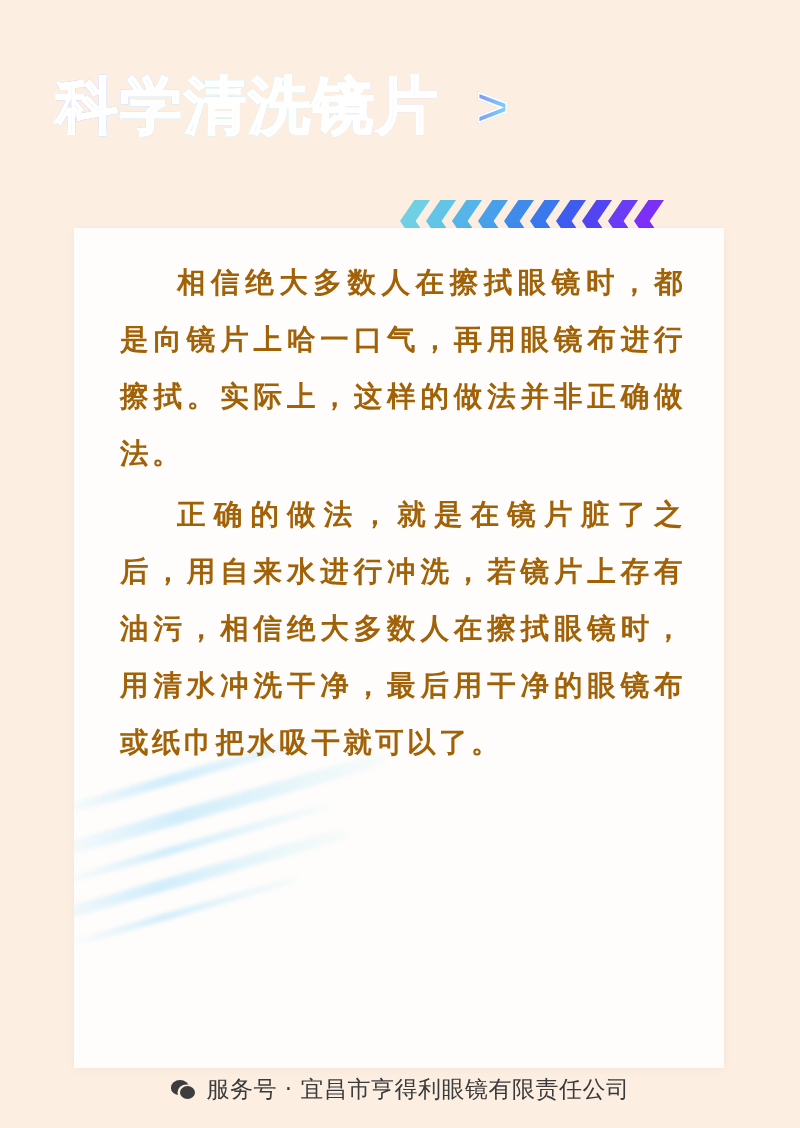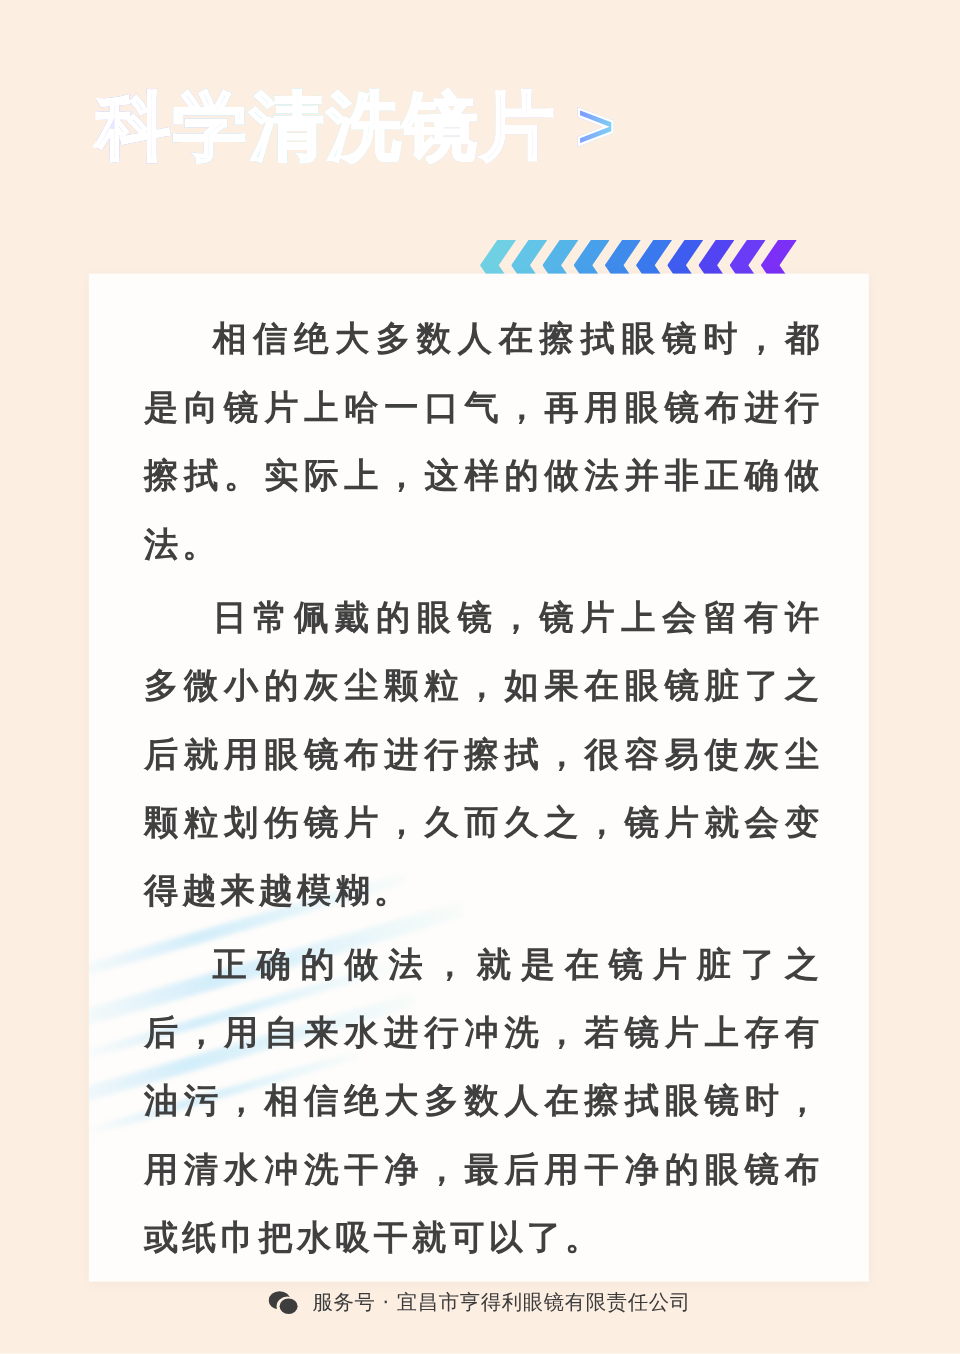--- a/index.html
+++ b/index.html
@@ -11,25 +11,25 @@
     height: 1128px;
     background: #fdeee2;
     font-family: "Liberation Sans", sans-serif;
     position: relative;
     overflow: hidden;
   }
 
   
   .title-wrap {
     position: absolute;
-    left: 80px;
+    left: 56px;
     top: 72px;
     display: flex;
-    align-items: flex-start;
-    gap: 16px;
+    align-items: center;
+    gap: 36px;
   }
   .title-text {
     font-family: "DejaVu Sans", sans-serif;
     font-size: 62px;
     font-weight: bold;
     letter-spacing: 2px;
     background: linear-gradient(100deg, #8a7bff 0%, #6fd7f2 35%, #9fe9e0 60%, #d8a7f0 100%);
     -webkit-background-clip: text;
     background-clip: text;
     color: transparent;
@@ -96,21 +96,21 @@
   }
 
   .body-text {
     position: absolute;
     left: 46px;
     top: 26px;
     width: 566px;
     font-family: "DejaVu Sans", sans-serif;
     font-size: 28.5px;
     line-height: 57px;
-    color: #404040;
+    color: #a16207;
     letter-spacing: 3.4px;
     text-align: justify;
     font-weight: bold;
   }
   .para {
     text-indent: 2em;
     margin: 0 0 4px 0;
   }
 
   
@@ -142,21 +142,21 @@
     content: "";
     position: absolute;
     left: 9px; top: 7px;
     width: 15px; height: 13px;
     background: #3d3d3d;
     border-radius: 50%;
     box-shadow: -1px 0 0 1.5px #fdeee2;
   }
   .footer-text {
     font-family: "DejaVu Sans", sans-serif;
-    font-size: 17px;
+    font-size: 23px;
     color: #3a3a3a;
     letter-spacing: 0.5px;
   }
 </style>
 </head>
 <body>
 
 <div class="title-wrap">
   <div class="title-text">科学清洗镜片</div>
   <div class="title-arrow">&gt;</div>
@@ -178,21 +178,20 @@
 <div class="card">
   <div class="streak">
     <i style="left:10px; top:20px;  width:300px;"></i>
     <i style="left:0px;  top:52px;  width:360px; height:14px;"></i>
     <i style="left:20px; top:92px;  width:280px; height:8px;"></i>
     <i style="left:-10px;top:124px; width:330px; height:12px;"></i>
     <i style="left:30px; top:160px; width:240px; height:7px;"></i>
   </div>
   <div class="body-text">
     <p class="para">相信绝大多数人在擦拭眼镜时，都是向镜片上哈一口气，再用眼镜布进行擦拭。实际上，这样的做法并非正确做法。</p>
-    <p class="para">日常佩戴的眼镜，镜片上会留有许多微小的灰尘颗粒，如果在眼镜脏了之后就用眼镜布进行擦拭，很容易使灰尘颗粒划伤镜片，久而久之，镜片就会变得越来越模糊。</p>
     <p class="para">正确的做法，就是在镜片脏了之后，用自来水进行冲洗，若镜片上存有油污，相信绝大多数人在擦拭眼镜时，用清水冲洗干净，最后用干净的眼镜布或纸巾把水吸干就可以了。</p>
   </div>
 </div>
 
 <div class="footer">
   <span class="wechat-icon"></span>
   <span class="footer-text">服务号 · 宜昌市亨得利眼镜有限责任公司</span>
 </div>
 
 </body></html>

